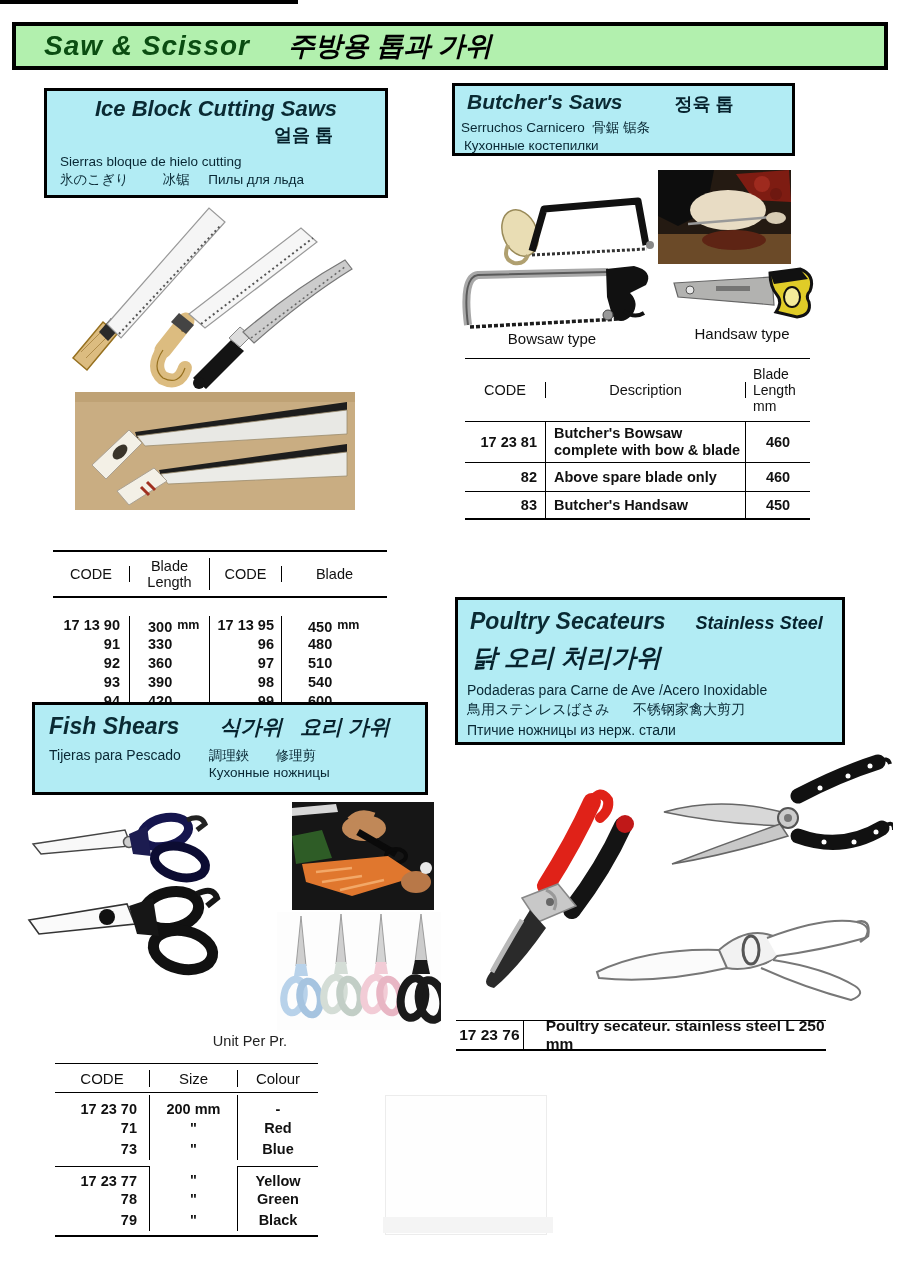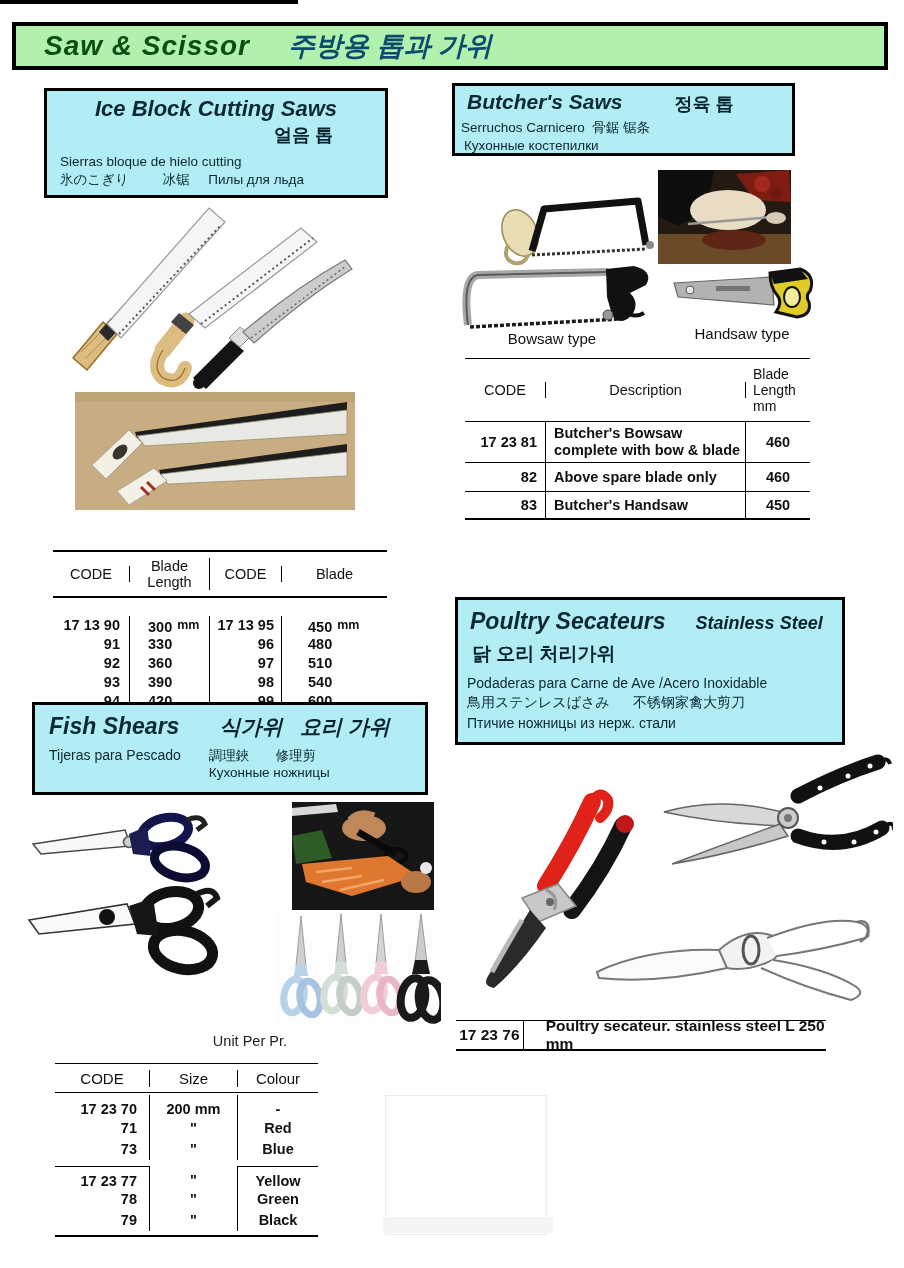--- a/index.html
+++ b/index.html
@@ -7,21 +7,21 @@
   #page{position:relative;width:904px;height:1268px;background:#fff;overflow:hidden;}
   .abs{position:absolute;}
 
   
   .top-artifact{left:0;top:0;width:298px;height:4px;background:#000;}
 
   
   .banner{left:12px;top:22px;width:868px;height:40px;background:var(--banner-green);
           border:4px solid #000;display:flex;align-items:center;}
   .banner .en{font-size:28px;font-weight:bold;font-style:italic;color:#0b4d12;margin-left:28px;letter-spacing:1px;}
-  .banner .ko{font-size:27px;font-weight:bold;font-style:italic;color:#0c4a6e;margin-left:38px;}
+  .banner .ko{font-size:27px;font-weight:bold;font-style:italic;color:#000000;margin-left:38px;}
 
   
   .cyanbox{background:var(--header-cyan);border:3px solid #000;color:#07232e;box-sizing:border-box;}
   .cyanbox .t-big{font-weight:bold;font-style:italic;font-size:21px;color:#0a2a33;}
   .cyanbox .t-small{font-size:13.5px;color:#082733;white-space:pre;}
 
   .ice-header{left:44px;top:88px;width:344px;height:110px;}
   .ice-header .row1{text-align:center;margin-top:5px;font-size:22px;}
   .ice-header .row2{text-align:right;padding-right:52px;font-weight:bold;font-size:18px;margin-top:1px;}
   .ice-header .row3{padding-left:13px;margin-top:7px;}
@@ -36,21 +36,21 @@
   .fish-header{left:32px;top:702px;width:396px;height:93px;}
   .fish-header .row1{display:flex;margin-top:8px;margin-left:14px;}
   .fish-header .row1 .ko{font-weight:bold;font-style:italic;font-size:21px;margin-left:40px;}
   .fish-header .row2{display:flex;margin-top:6px;margin-left:14px;}
   .fish-header .jr{margin-left:28px;}
   .fish-header .jr div{line-height:17px;}
 
   .poultry-header{left:455px;top:597px;width:390px;height:148px;}
   .poultry-header .row1{display:flex;align-items:baseline;margin-top:8px;margin-left:12px;}
   .poultry-header .row1 .sub{font-weight:bold;font-style:italic;font-size:18px;margin-left:30px;}
-  .poultry-header .rowko{font-weight:bold;font-size:19px;margin-left:14px;margin-top:6px;}
+  .poultry-header .rowko{font-weight:bold;font-style:italic;font-size:25px;margin-left:14px;margin-top:6px;}
   .poultry-header .row3{padding-left:9px;margin-top:8px;}
   .poultry-header .row4{padding-left:9px;margin-top:3px;}
   .poultry-header .row5{padding-left:9px;margin-top:3px;}
 
   
   .photo{box-sizing:border-box;}
 
   
   .unit-label{font-size:14.5px;color:#222;}
 

